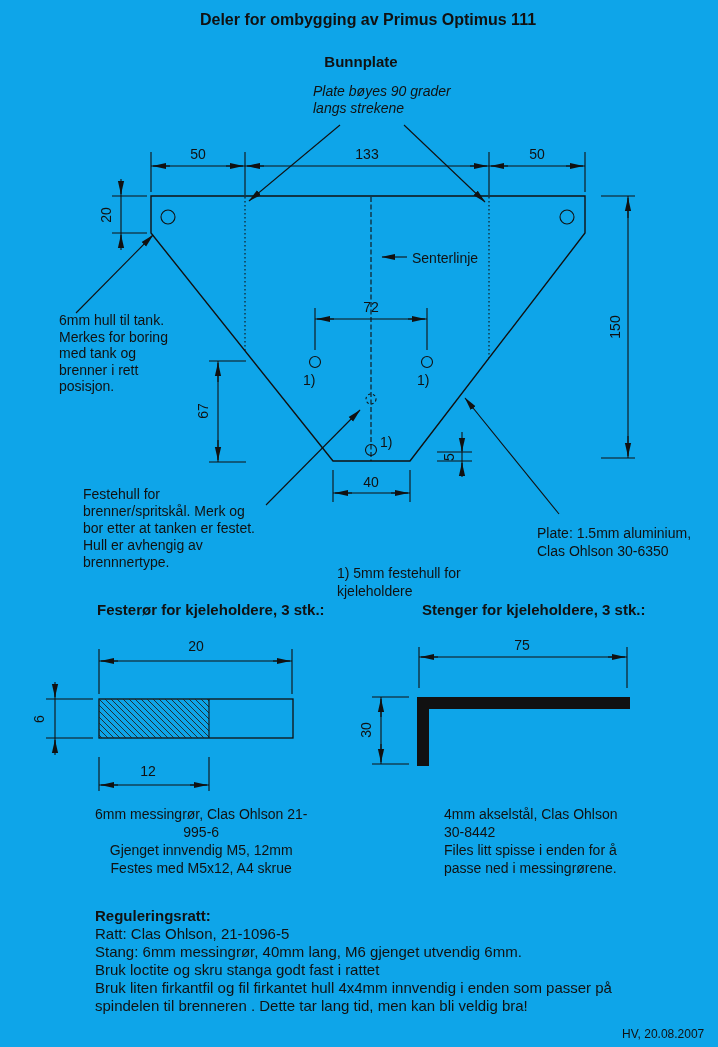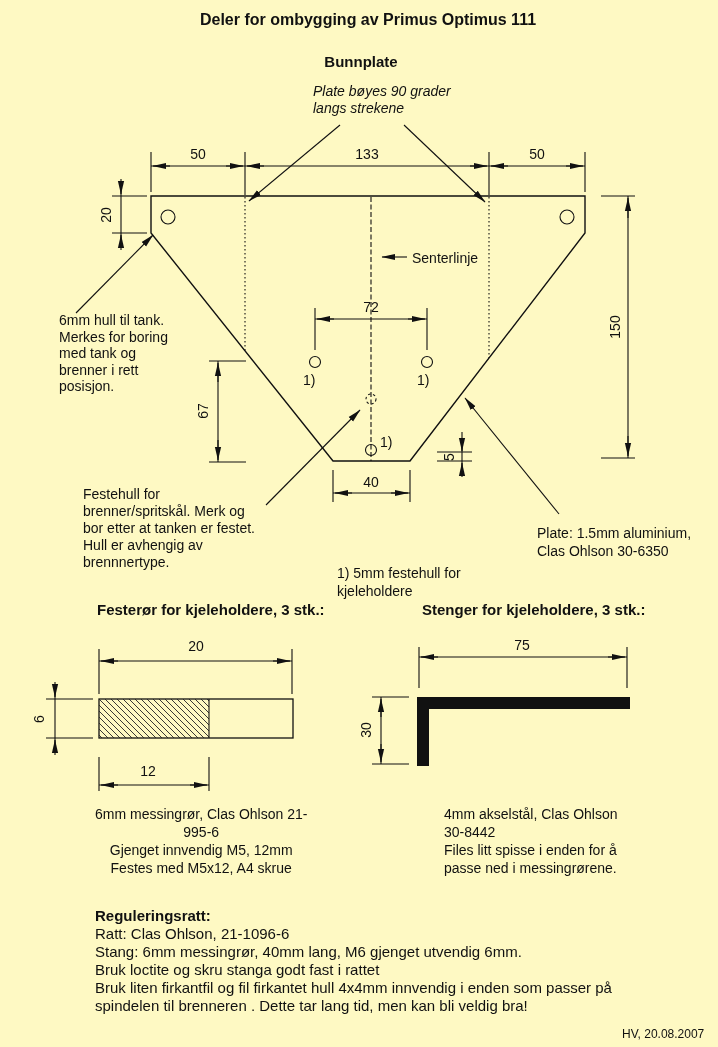--- a/index.html
+++ b/index.html
@@ -1,16 +1,16 @@
 <!DOCTYPE html>
 <html><head>
 <meta charset="utf-8">
 <style>
   html,body{margin:0;padding:0;background:#888;}
-  #page{position:relative;width:718px;height:1047px;background:#fef9c3;margin:0 auto;
+  #page{position:relative;width:718px;height:1047px;background:#0ea5e9;margin:0 auto;
         font-family:"Liberation Sans","DejaVu Sans",sans-serif;color:#111;overflow:hidden;}
   #linework{position:absolute;left:0;top:0;}
   .lbl{position:absolute;font-size:14px;line-height:1.2;white-space:pre-line;color:#111;}
   .ctr{transform:translate(-50%,0);}
   .rot{transform:translate(-50%,-50%) rotate(-90deg);transform-origin:center;}
   .b{font-weight:bold;}
   .title{font-size:16px;font-weight:bold;}
   .h2{font-size:15px;font-weight:bold;}
   .note{font-size:14px;}
   .lh165{line-height:16.5px;}
@@ -185,21 +185,21 @@
 
   <div class="lbl h2" style="left:422px;top:601px;">Stenger for kjeleholdere, 3 stk.:</div>
   <div class="lbl ctr" style="left:522px;top:637px;">75</div>
   <div class="lbl rot" style="left:366px;top:730px;">30</div>
   <div class="lbl note lh18" style="left:444px;top:805px;">4mm akselstål, Clas Ohlson
 30-8442
 Files litt spisse i enden for å
 passe ned i messingrørene.</div>
 
   <div class="lbl body15 b" style="left:95px;top:907px;">Reguleringsratt:</div>
-  <div class="lbl body15" style="left:95px;top:925px;">Ratt: Clas Ohlson, 21-1096-6
+  <div class="lbl body15" style="left:95px;top:925px;">Ratt: Clas Ohlson, 21-1096-5
 Stang: 6mm messingrør, 40mm lang, M6 gjenget utvendig 6mm.
 Bruk loctite og skru stanga godt fast i rattet
 Bruk liten firkantfil og fil firkantet hull 4x4mm innvendig i enden som passer på
 spindelen til brenneren . Dette tar lang tid, men kan bli veldig bra!</div>
 
   <div class="lbl sig" style="left:622px;top:1027px;">HV, 20.08.2007</div>
 
 </div>
 
 </body></html>

